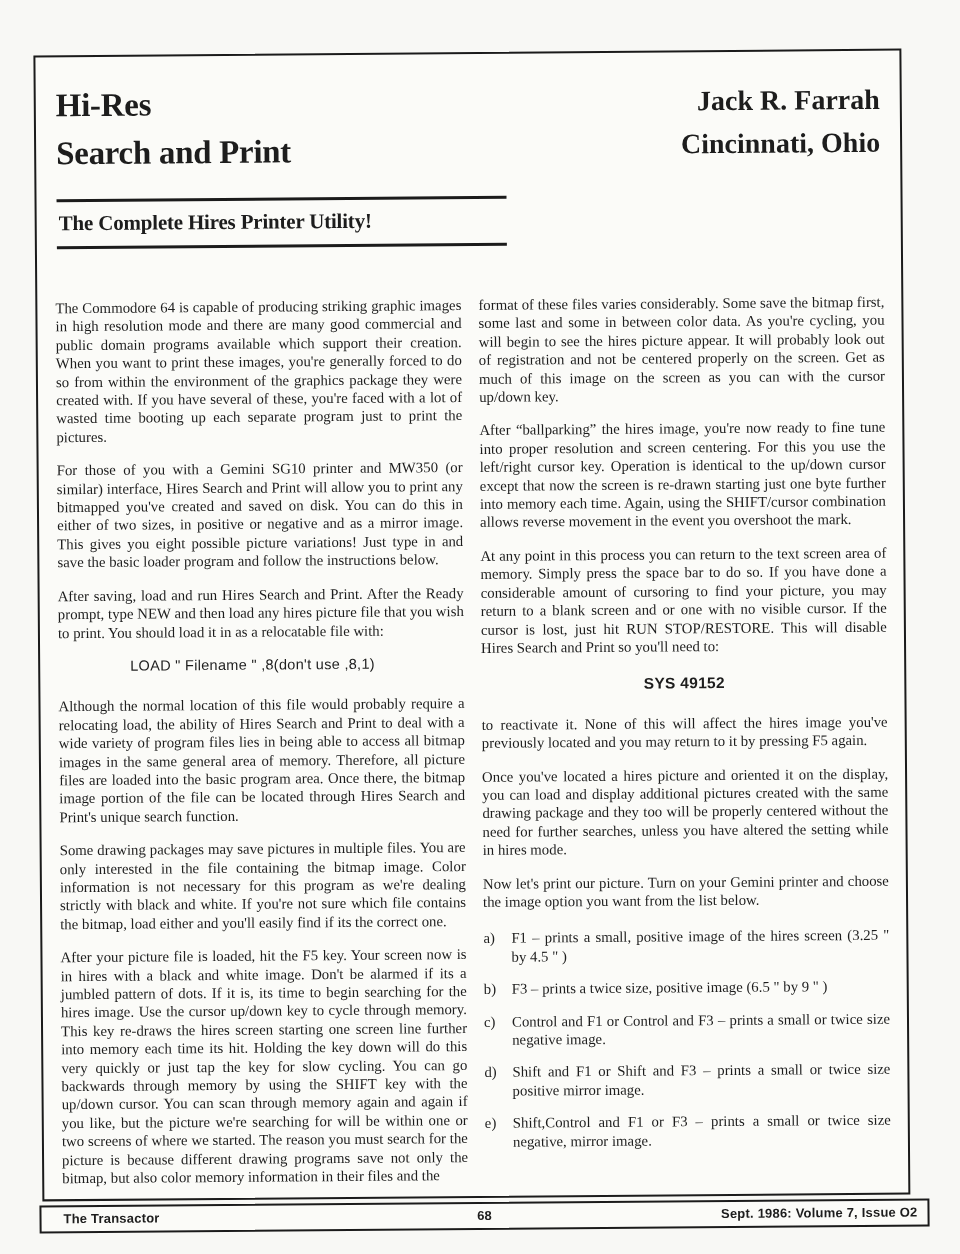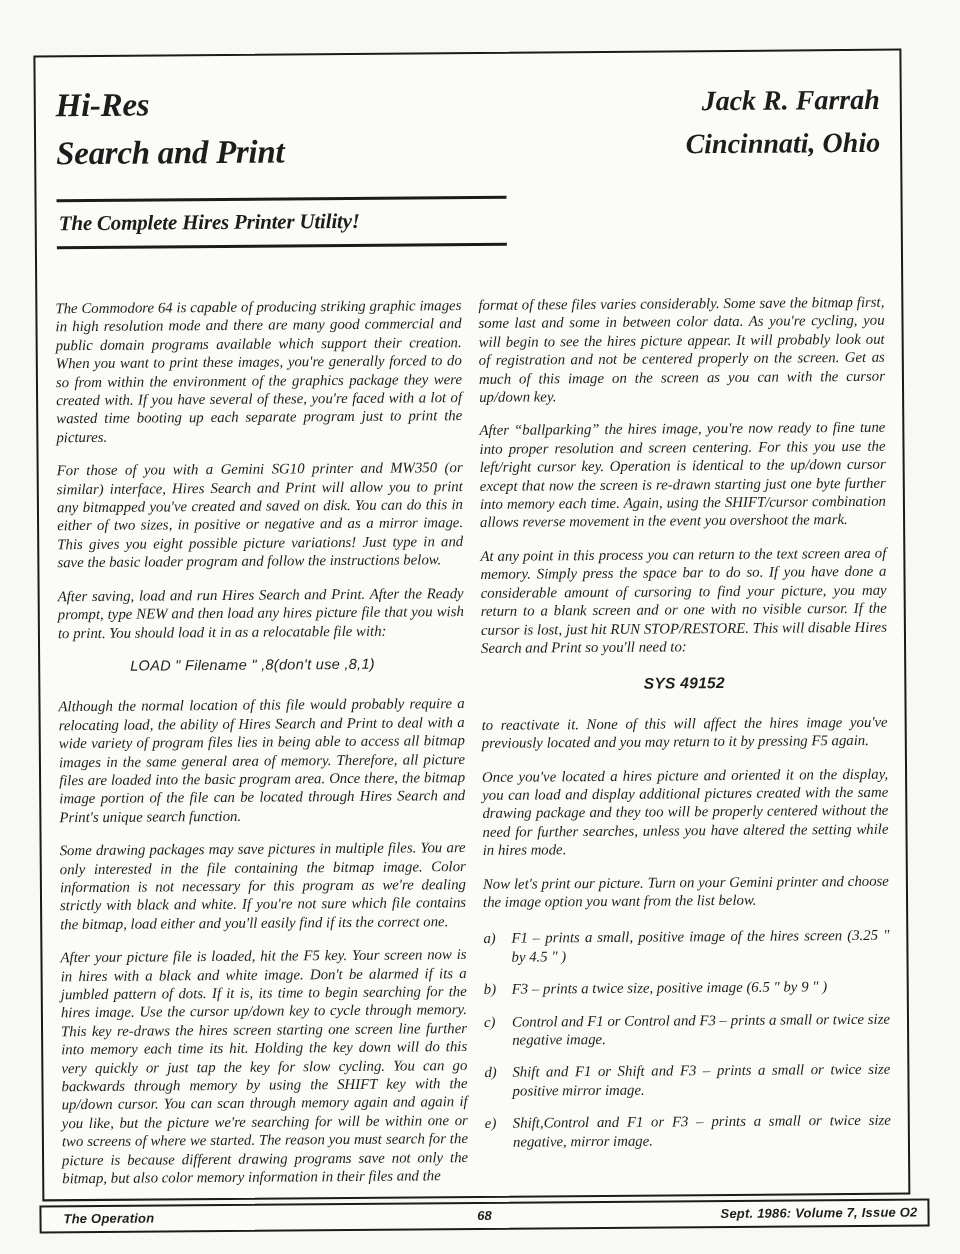--- a/index.html
+++ b/index.html
@@ -5,21 +5,21 @@
   html, body {
     margin: 0;
     padding: 0;
     width: 960px;
     height: 1254px;
     background: #f8f8f5;
     font-family: "Liberation Serif", serif;
     color: #1d1d1d;
     overflow: hidden;
   }
-  .canvas { position: relative; width: 960px; height: 913px; font-style: italic; }
+  .canvas { position: relative; width: 960px; height: 913px; }
   .tilt {
     position: absolute; inset: 0;
     transform: rotate(-0.45deg);
     transform-origin: 470px 640px;
   }
   .sheet {
     position: absolute;
     left: 38px; top: 52px;
     width: 864px; height: 1142px;
     border: 2px solid #1b1b1b;
@@ -140,19 +140,19 @@
               <span class="li-marker">e)</span>
               <span class="li-text">Shift,Control and F1 or F3 – prints a small or twice size negative, mirror image.</span>
             </div>
           </div>
         </div>
 
       </div>
     </div>
 
     <div class="footer-bar">
-      <span class="f-left">The Operation</span>
+      <span class="f-left">The Transactor</span>
       <span class="f-center">68</span>
       <span class="f-right">Sept. 1986: Volume 7, Issue O2</span>
     </div>
 
   </div>
 </div>
 
 </body></html>

